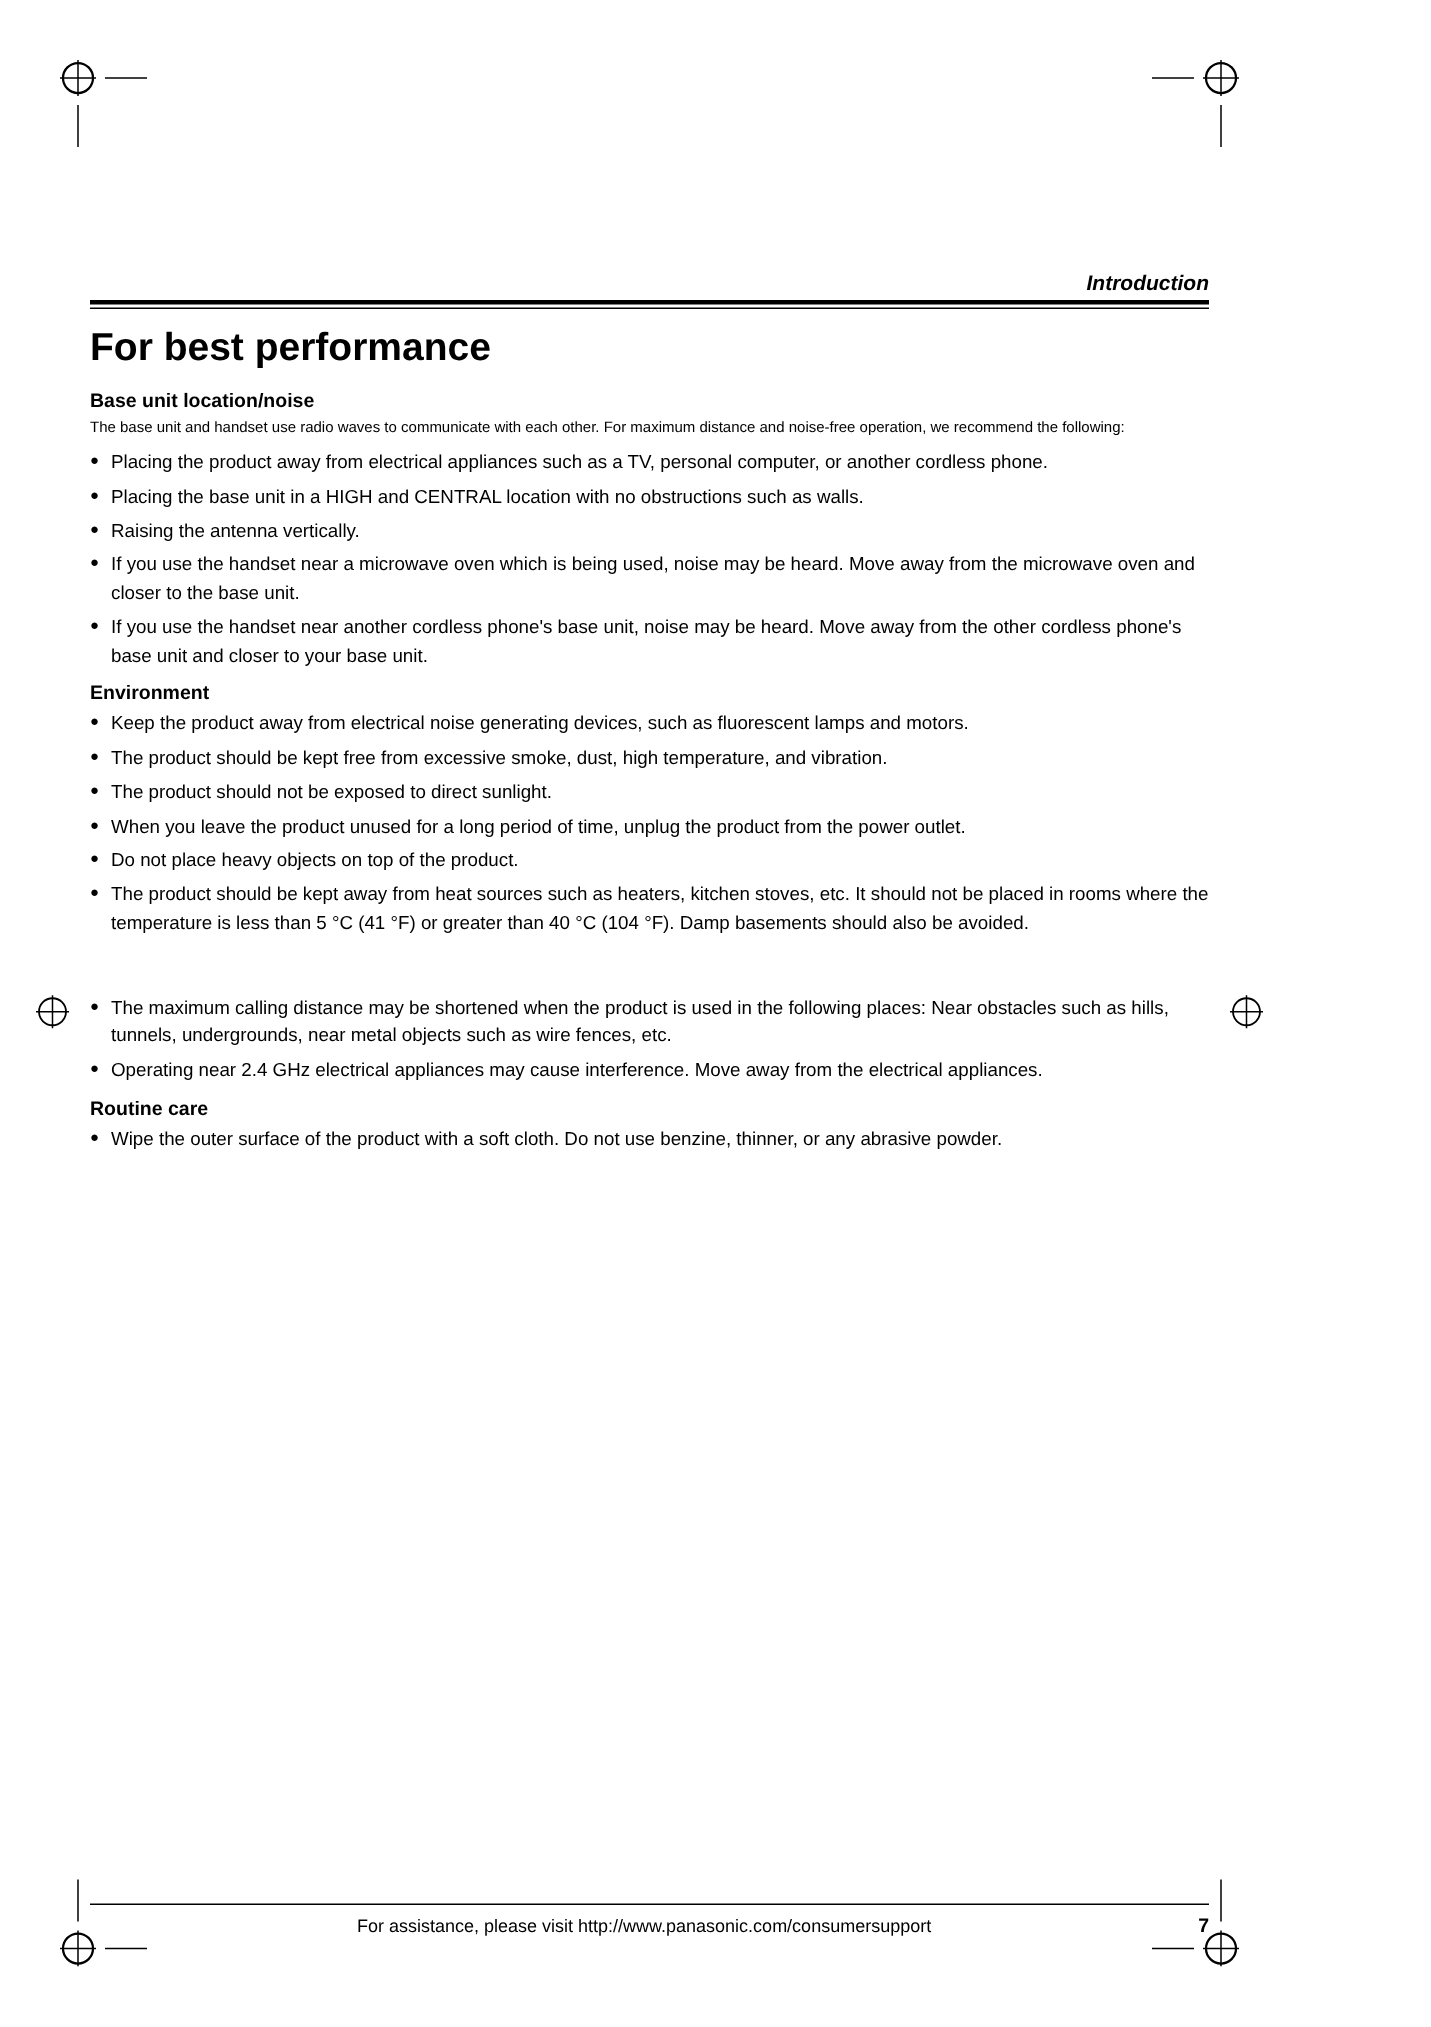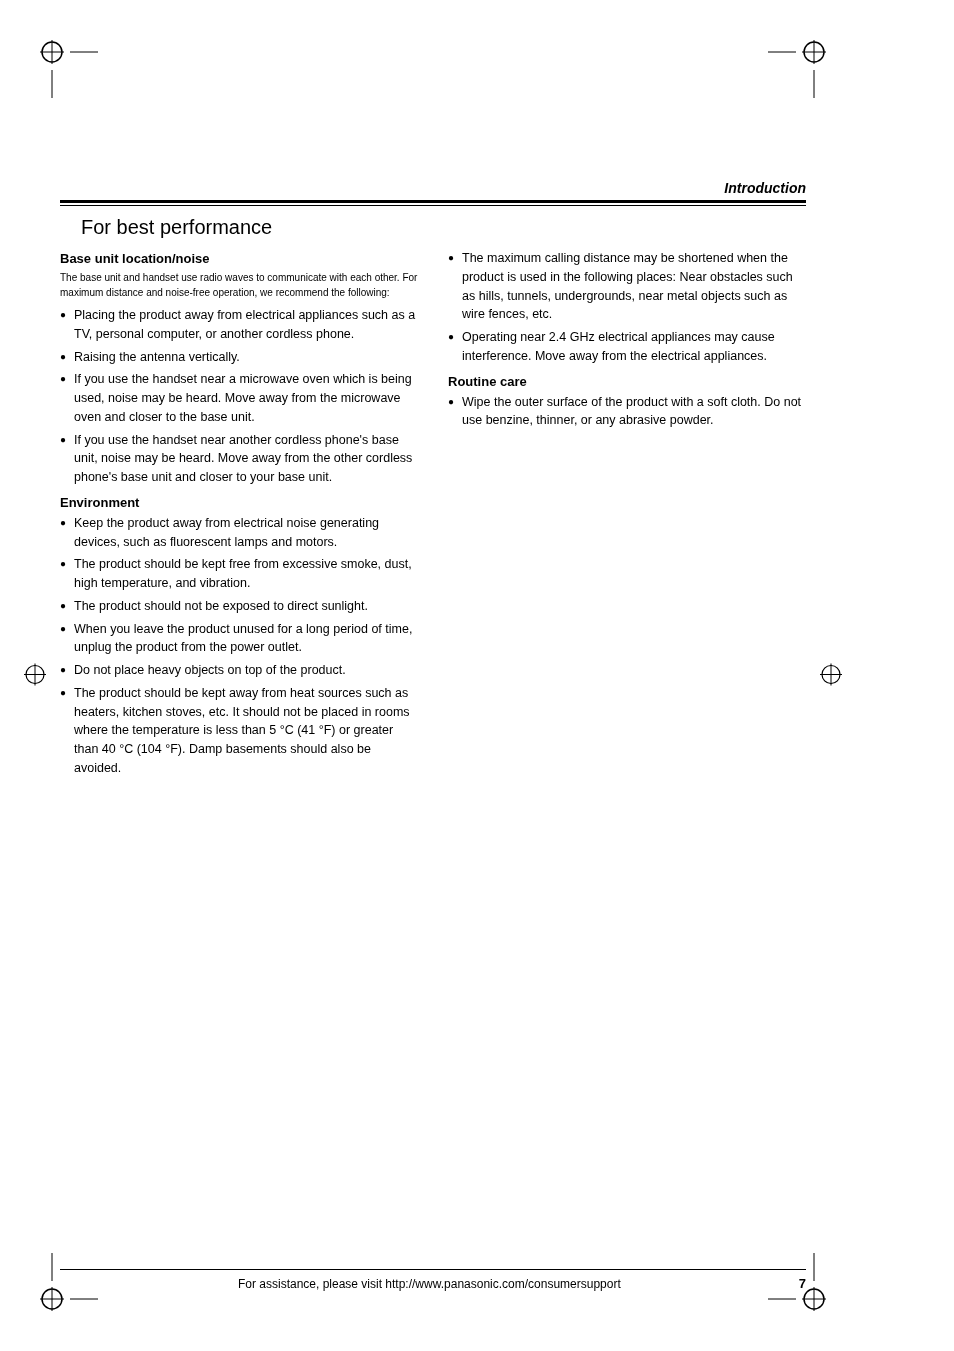--- a/index.html
+++ b/index.html
@@ -64,36 +64,36 @@
       margin-bottom: 2px;
     }
     .top-border2 {
       border-top: 1px solid #000;
       margin-bottom: 10px;
     }
 
     .two-col {
       display: flex;
       gap: 30px;
+      flex-direction: column;
     }
 
     .col-left {
       flex: 1;
     }
 
     .col-right {
       flex: 1;
     }
 
     h1.section-title {
-      font-size: 20px;
-      font-weight: normal;
+      font-size: 26px;
+      font-weight: bold;
       margin-bottom: 10px;
       font-family: Arial, Helvetica, sans-serif;
-      margin-left: 21px;
     }
 
     .subsection-title {
       font-size: 13px;
       font-weight: bold;
       margin-bottom: 4px;
       margin-top: 2px;
     }
 
     p.intro-text {
@@ -235,20 +235,21 @@
 
     <div class="two-col">
 
       <div class="col-left">
 
         <div class="subsection-title">Base unit location/noise</div>
         <p class="intro-text">The base unit and handset use radio waves to communicate with each other. For maximum distance and noise-free operation, we recommend the following:</p>
 
         <ul class="bullet-list">
           <li>Placing the product away from electrical appliances such as a TV, personal computer, or another cordless phone.</li>
+          <li>Placing the base unit in a HIGH and CENTRAL location with no obstructions such as walls.</li>
           <li>Raising the antenna vertically.</li>
           <li>If you use the handset near a microwave oven which is being used, noise may be heard. Move away from the microwave oven and closer to the base unit.</li>
           <li>If you use the handset near another cordless phone's base unit, noise may be heard. Move away from the other cordless phone's base unit and closer to your base unit.</li>
         </ul>
 
         <div class="subsection-title">Environment</div>
 
         <ul class="bullet-list">
           <li>Keep the product away from electrical noise generating devices, such as fluorescent lamps and motors.</li>
           <li>The product should be kept free from excessive smoke, dust, high temperature, and vibration.</li>

